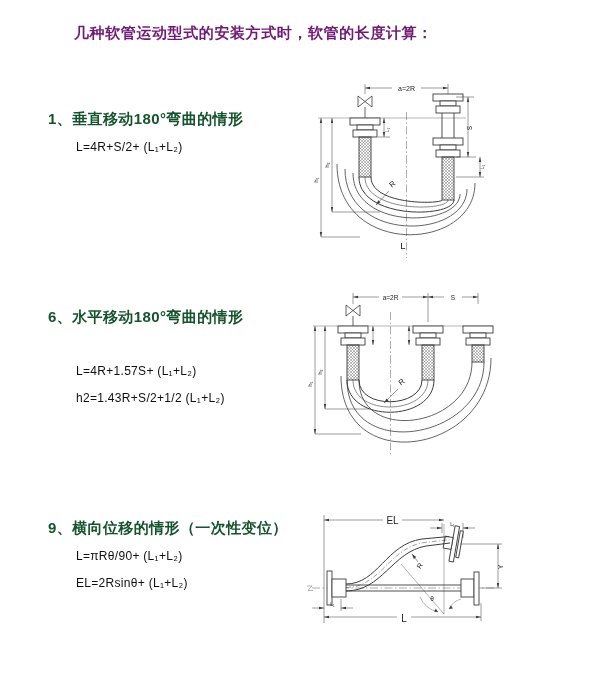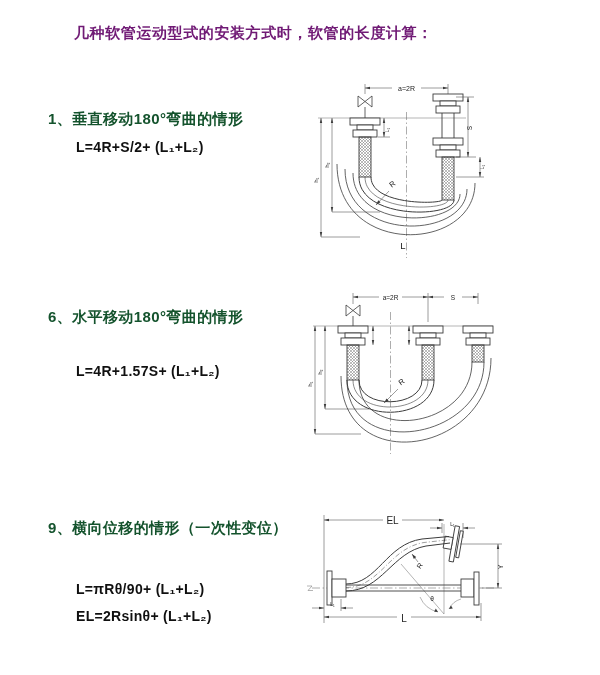--- a/index.html
+++ b/index.html
@@ -7,21 +7,21 @@
     width:600px;height:675px;position:relative;background:#ffffff;
     font-family:"Liberation Sans",sans-serif;color:#141414;overflow:hidden;
   }
   .page-title{
     position:absolute;left:33px;top:24px;font-size:15px;font-weight:700;
     letter-spacing:.6px;color:#701a75;white-space:nowrap;margin-left:41px;
   }
   .section{position:absolute;left:48px;}
   .sec-heading{font-size:15px;font-weight:600;letter-spacing:.4px;color:#14532d;white-space:nowrap;}
   .formulas{position:absolute;left:76px;}
-  .formula{font-size:14px;line-height:27px;letter-spacing:.3px;color:#101010;white-space:nowrap;font-weight:bold;}
+  .formula{font-size:12px;line-height:27px;letter-spacing:.3px;color:#101010;white-space:nowrap;}
   .diagram{position:absolute;}
   svg text{fill:#222;font-family:"Liberation Sans",sans-serif;}
   svg .obj{fill:#ffffff;stroke:#3c3c3c;stroke-width:.9;}
   svg .hose{fill:url(#hatch);stroke:#3c3c3c;stroke-width:.9;}
   svg .crv{fill:none;stroke:#3c3c3c;}
   svg .dim{stroke:#4a4a4a;stroke-width:.55;fill:none;}
   svg .thin{stroke:#6a6a6a;stroke-width:.5;fill:none;}
   svg .cl{stroke:#5a5a5a;stroke-width:.5;stroke-dasharray:8 2.5 1.5 2.5;fill:none;}
   svg .arr{fill:#3c3c3c;stroke:none;}
 </style>
@@ -137,20 +137,21 @@
     <text x="86" y="114" font-size="7.5" text-anchor="middle" transform="rotate(-38 86 114)">R</text>
   </g>
   <text x="95" y="177" font-size="9.5" text-anchor="middle">L</text>
 </svg>
 
 <div class="section" style="top:308px;">
   <div class="sec-heading">6、水平移动180°弯曲的情形</div>
 </div>
 <div class="formulas" style="top:331px;margin-top:27px;">
   <div class="formula">L=4R+1.57S+ (L₁+L₂)</div>
+  <div class="formula">h2=1.43R+S/2+1/2 (L₁+L₂)</div>
 </div>
 
 <svg class="diagram" style="left:303px;top:282px;" width="294" height="180" viewBox="0 0 294 180">
   <line class="cl" x1="87.5" y1="30" x2="87.5" y2="172"></line>
 
   <g>
     <line class="dim" x1="50" y1="22" x2="50" y2="11"></line>
     <line class="dim" x1="125" y1="40" x2="125" y2="11"></line>
     <line class="dim" x1="175" y1="22" x2="175" y2="11"></line>
     <line class="dim" x1="50" y1="15" x2="76" y2="15"></line>
@@ -230,21 +231,21 @@
   <g>
     <line class="dim" x1="95" y1="107" x2="81" y2="121"></line>
     <polygon class="arr" points="81,121 85.6,118.6 83.5,116.5"></polygon>
     <text x="100" y="102" font-size="7.5" text-anchor="middle" transform="rotate(-35 100 102)">R</text>
   </g>
 </svg>
 
 <div class="section" style="top:519px;">
   <div class="sec-heading">9、横向位移的情形（一次性变位）</div>
 </div>
-<div class="formulas" style="top:543px;margin-top:33px;">
+<div class="formulas" style="top:543px;">
   <div class="formula">L=πRθ/90+ (L₁+L₂)</div>
   <div class="formula">EL=2Rsinθ+ (L₁+L₂)</div>
 </div>
 
 <svg class="diagram" style="left:298px;top:502px;" width="300" height="158" viewBox="0 0 300 158">
 
   <line class="cl" x1="14" y1="86" x2="196" y2="86"></line>
   <path class="thin" d="M9,84 L14,84 L10,88.5 L15,88.5"></path>
 
   <g>

